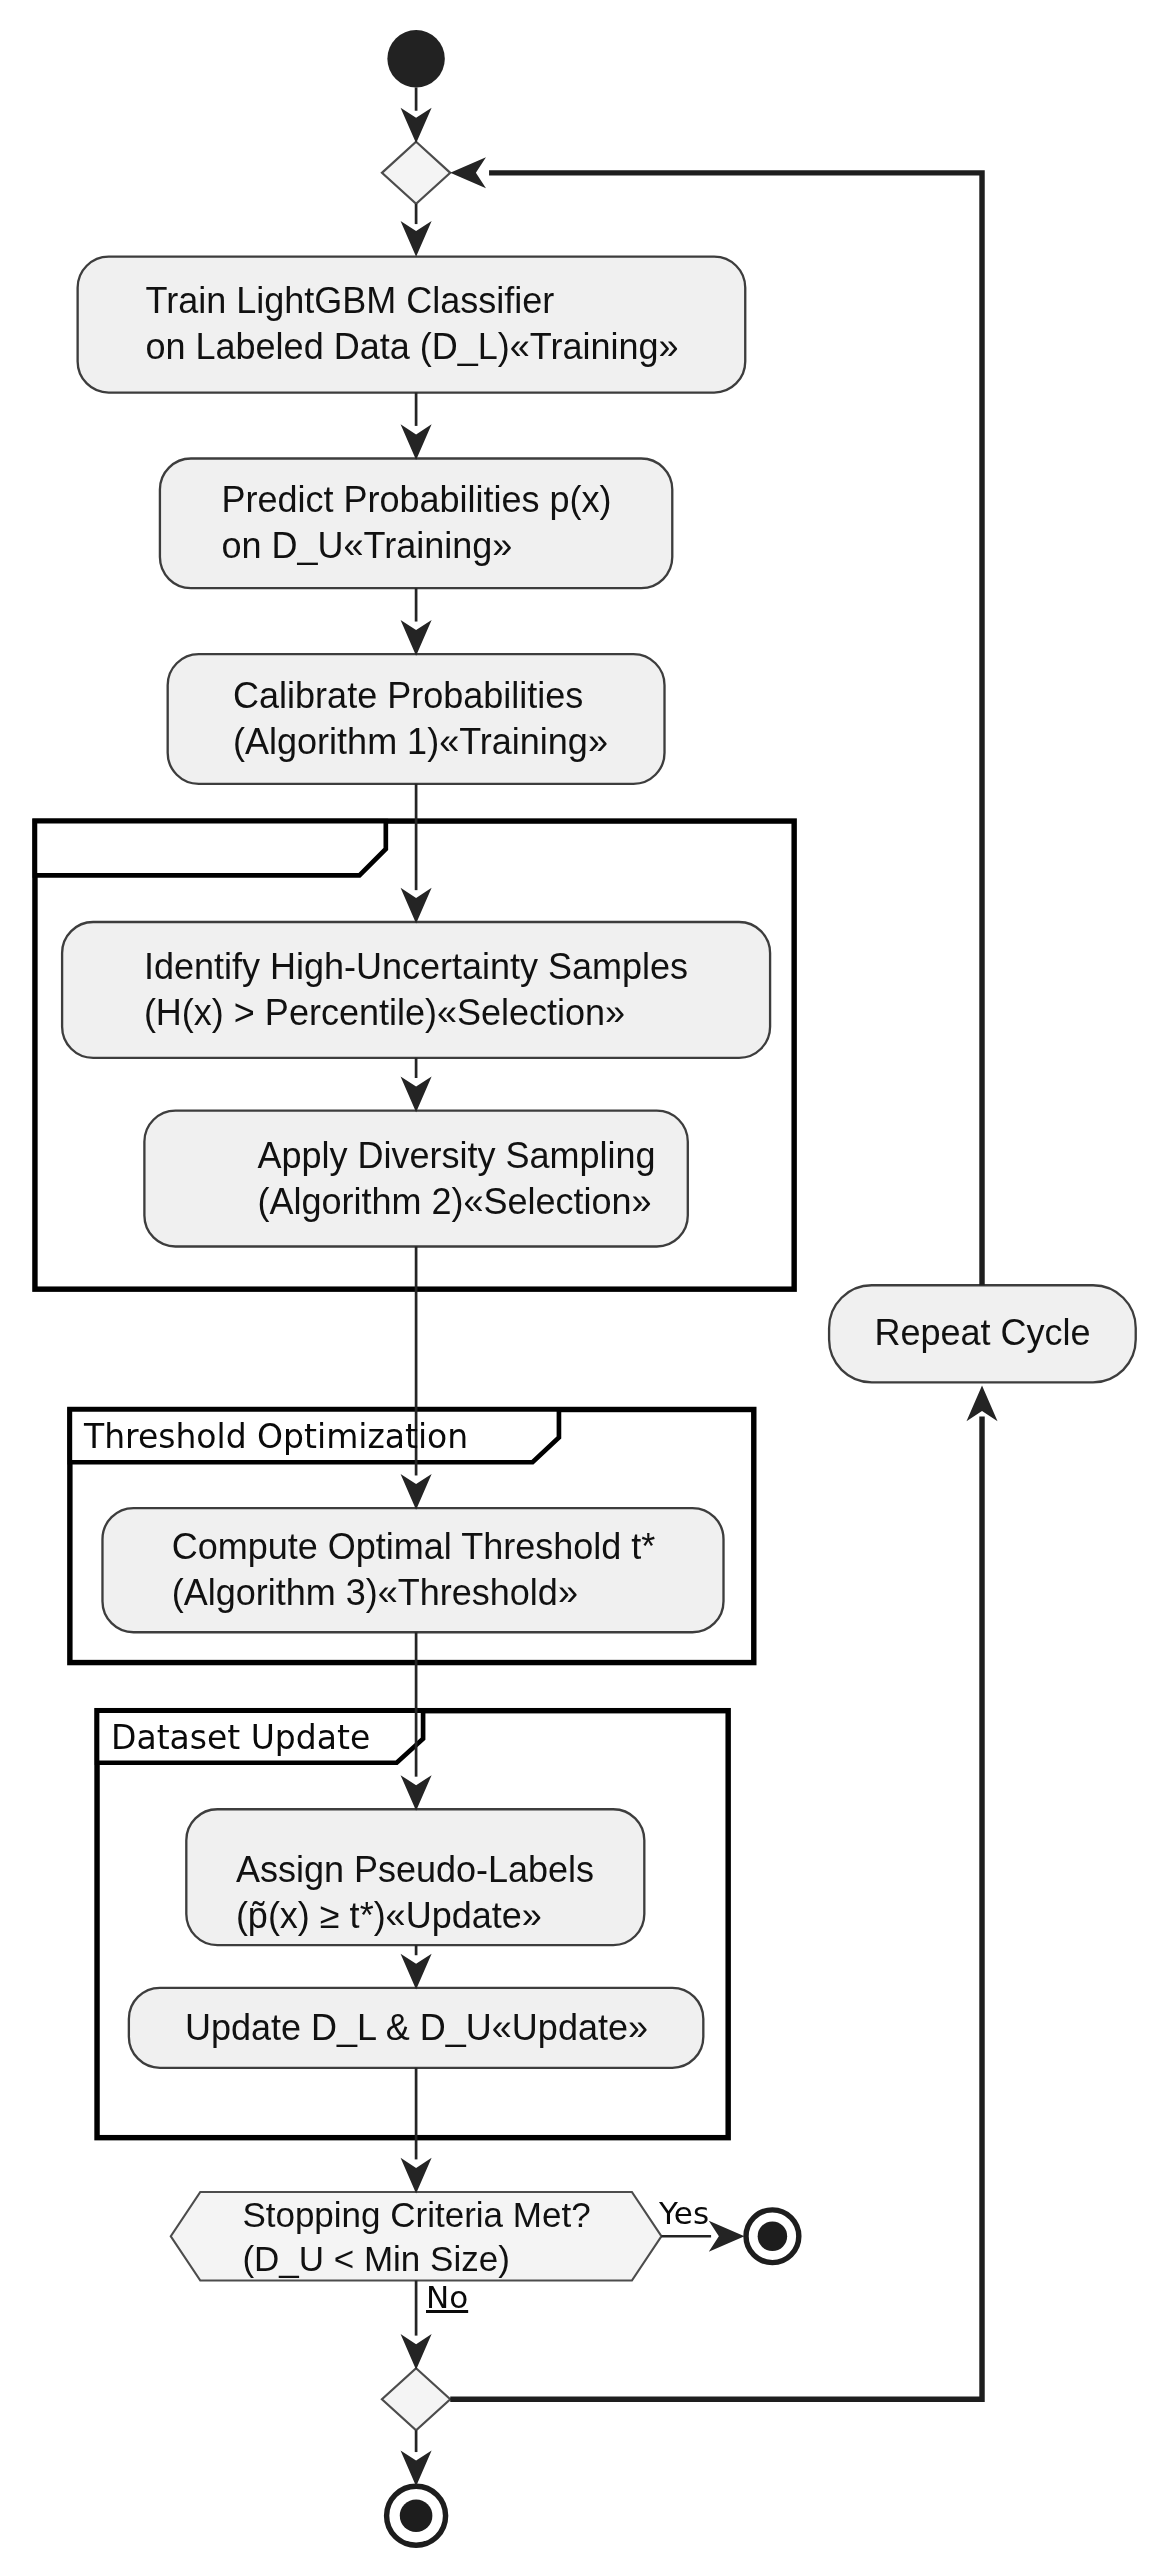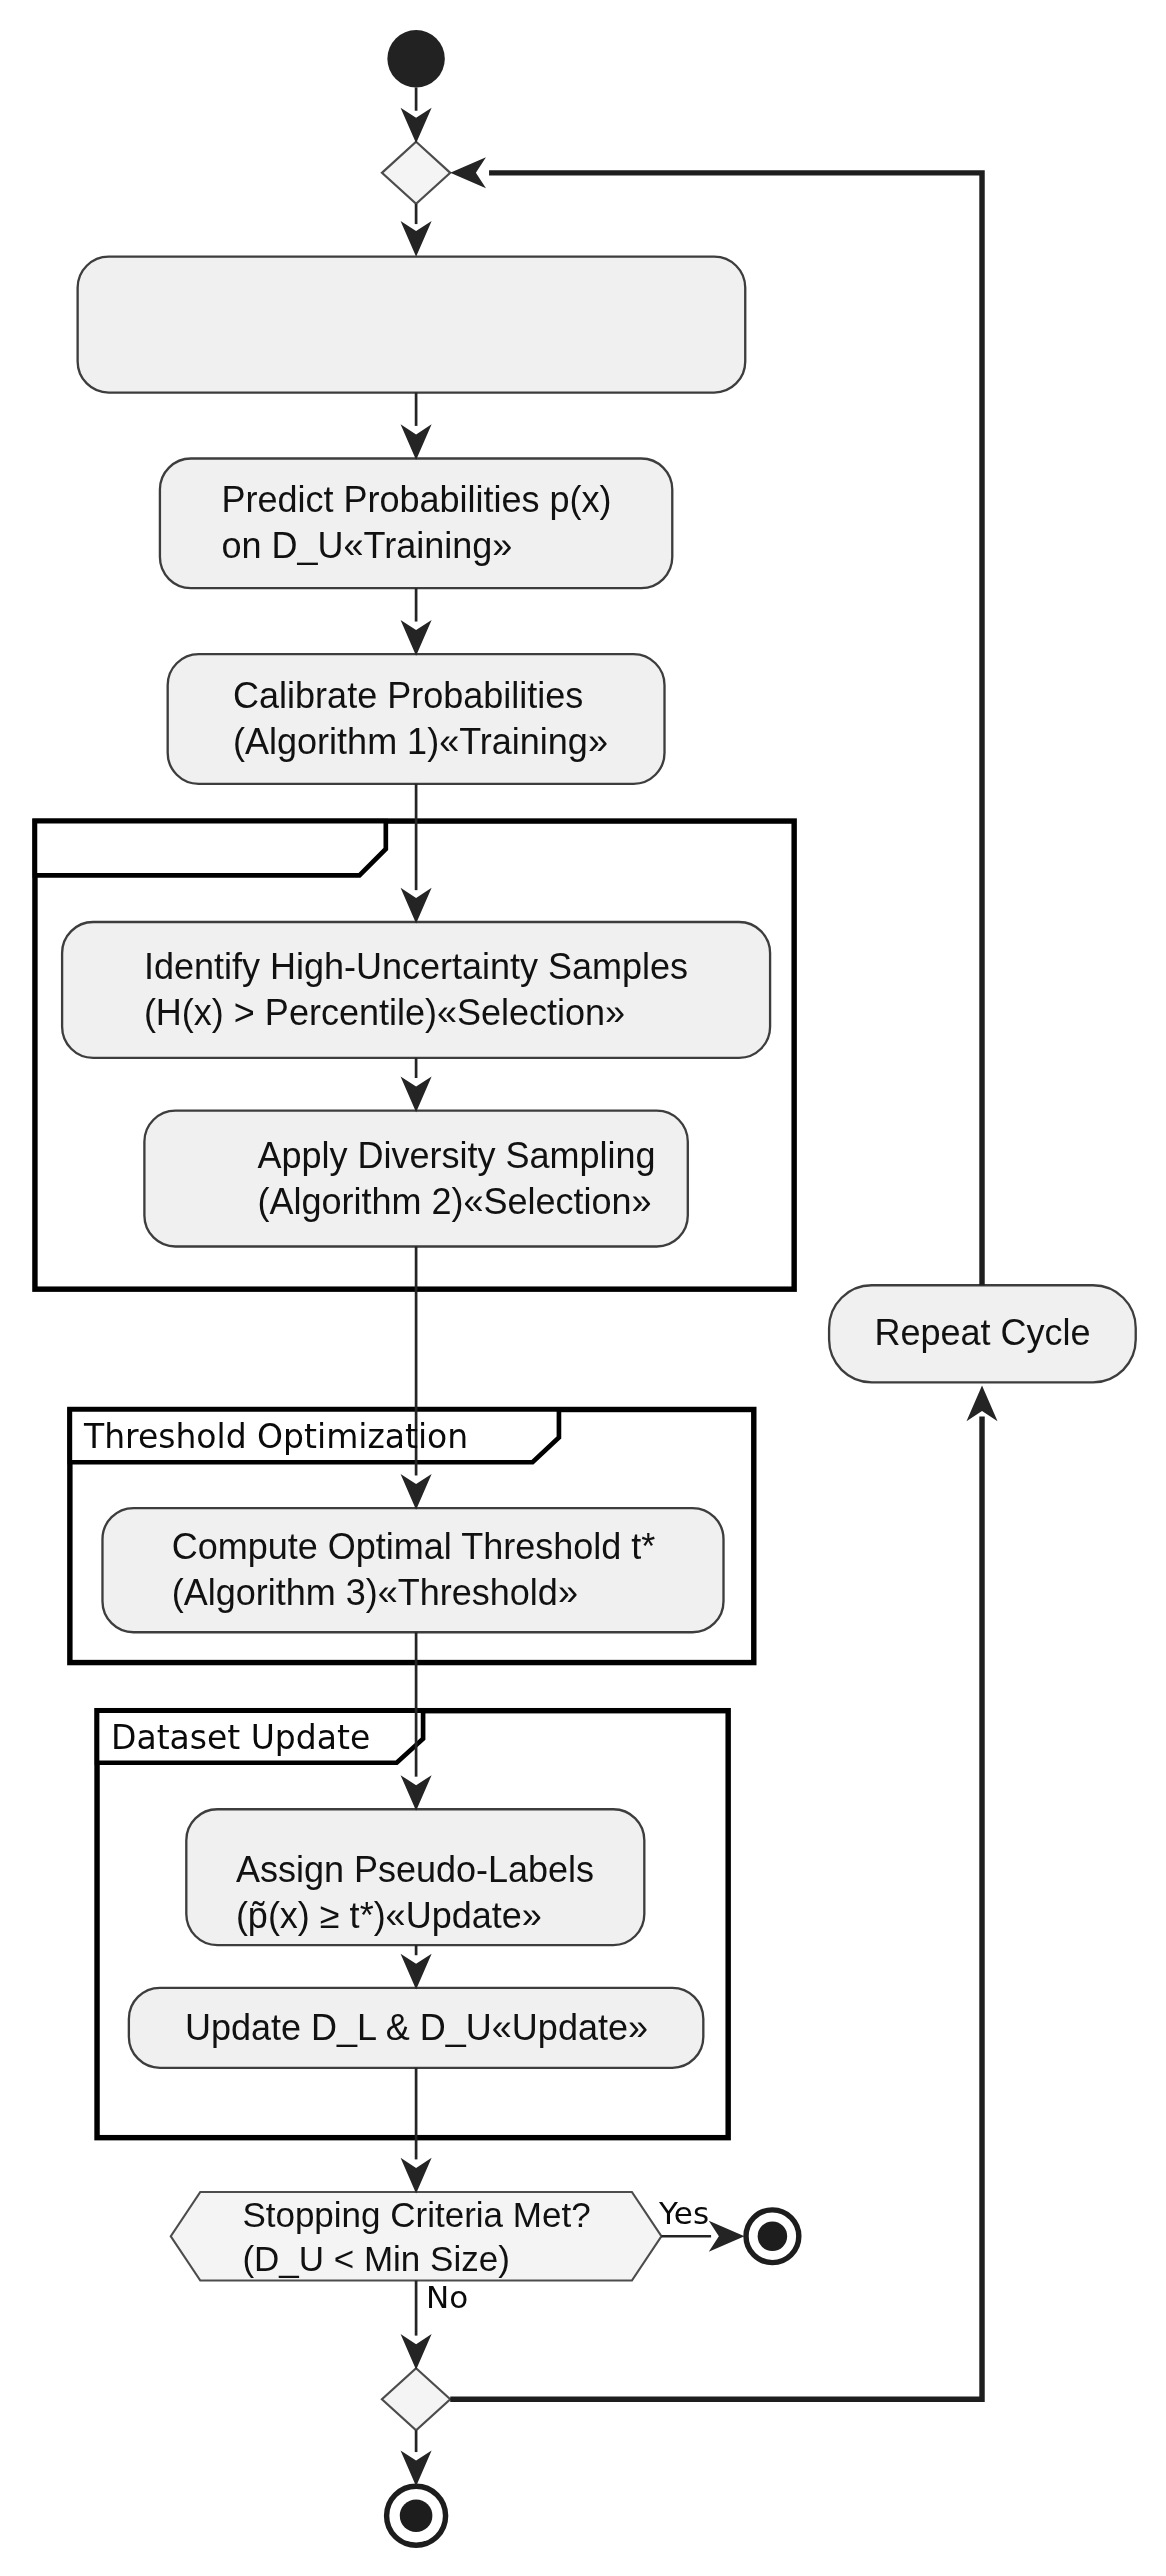--- a/index.html
+++ b/index.html
@@ -143,20 +143,24 @@
     </g>
   </svg>
 
   <div class="partition-label" style="left:70px; top:1410px; width:489px; height:53px;">
     <span>Threshold Optimization</span>
   </div>
   <div class="partition-label" style="left:97px; top:1711px; width:326px; height:52px;">
     <span>Dataset Update</span>
   </div>
 
+  <div class="node-label" style="left:78px; top:256px; width:668px; height:136px;">
+    <span>Train LightGBM Classifier
+on Labeled Data (D_L)«Training»</span>
+  </div>
   <div class="node-label" style="left:160px; top:458px; width:513px; height:130px;">
     <span>Predict Probabilities p(x)
 on D_U«Training»</span>
   </div>
   <div class="node-label" style="left:172px; top:654px; width:497px; height:130px;">
     <span>Calibrate Probabilities
 (Algorithm 1)«Training»</span>
   </div>
   <div class="node-label" style="left:62px; top:922px; width:708px; height:136px;justify-content:center;">
     <span>Identify High-Uncertainty Samples
@@ -180,16 +184,16 @@
   <div class="node-label hex-label" style="left:171px; top:2192px; width:491px; height:89px;">
     <span>Stopping Criteria Met?
 (D_U &lt; Min Size)</span>
   </div>
 
   <div class="node-label" style="left:829px; top:1285px; width:307px; height:97px;">
     <span>Repeat Cycle</span>
   </div>
 
   <div class="edge-label" style="left:659px; top:2195px;">Yes</div>
-  <div class="edge-label" style="left:426px; top:2279px;">No</div>
+  <div class="edge-label" style="left:426px; top:2279px;text-decoration:underline;">No</div>
 
 </div>
 
 
 </body></html>

